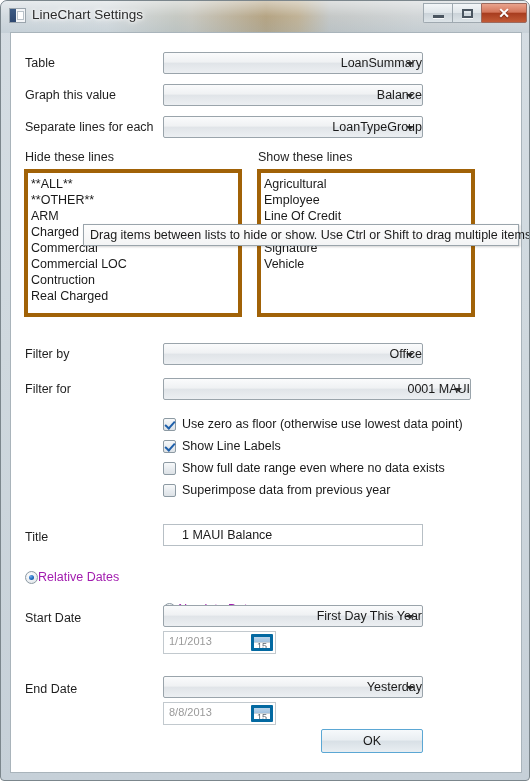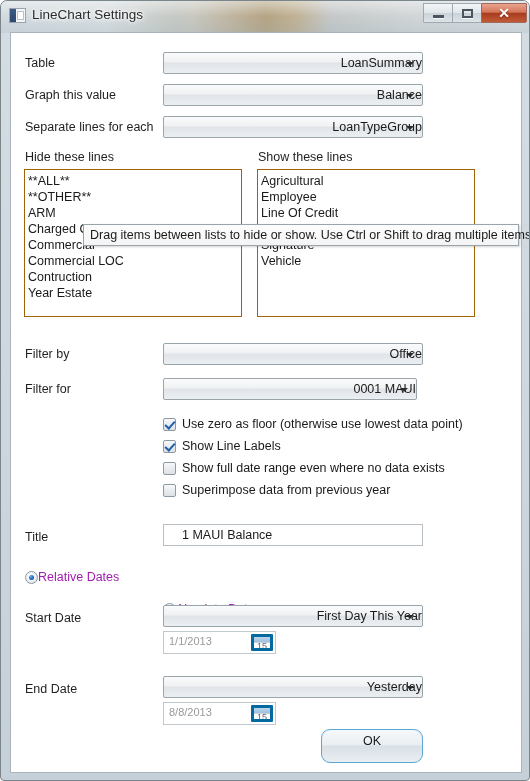--- a/index.html
+++ b/index.html
@@ -166,21 +166,21 @@
     border: 1px solid #b7bfc5;
     background: #ffffff;
     font-size: 12.5px;
     color: #1a1a1a;
     line-height: 20px;
     padding-left: 18px;
   }
   .listbox {
     position: absolute;
     box-sizing: border-box;
-    border: 1px solid #a16207;
+    border: 4px solid #a16207;
     background: #ffffff;
     overflow: hidden;
     padding: 3px 0 0 3px;
   }
   .listbox .item {
     font-size: 12.5px;
     color: #1a1a1a;
     line-height: 16px;
     height: 16px;
     white-space: nowrap;
@@ -282,24 +282,24 @@
     width: 100%;
     text-align: center;
     font-size: 9px;
     color: #5a6670;
     line-height: 11px;
   }
 
   
   .okbtn {
     position: absolute;
-    width: 102px; height: 34px;
+    width: 102px; height: 24px;
     box-sizing: border-box;
     border: 1px solid #5ba7d4;
-    border-radius: 9px;
+    border-radius: 2px;
     background: linear-gradient(180deg, #f6f9fb 0%, #e9eef2 46%, #d8e0e6 50%, #e9eef2 100%);
     font-size: 12.5px;
     color: #1a1a1a;
     text-align: center;
     line-height: 22px;
     cursor: default;
   }
 
   
   .tooltip {
@@ -362,21 +362,21 @@
 
     <div class="lbl" style="left:14px; top:117px;">Hide these lines</div>
     <div class="listbox" style="left:13px; top:136px; width:218px; height:148px;">
       <div class="item">**ALL**</div>
       <div class="item">**OTHER**</div>
       <div class="item">ARM</div>
       <div class="item">Charged Off</div>
       <div class="item">Commercial</div>
       <div class="item">Commercial LOC</div>
       <div class="item">Contruction</div>
-      <div class="item">Year Estate</div>
+      <div class="item">Real Charged</div>
     </div>
 
     <div class="lbl" style="left:247px; top:117px;">Show these lines</div>
     <div class="listbox" style="left:246px; top:136px; width:218px; height:148px;">
       <div class="item">Agricultural</div>
       <div class="item">Employee</div>
       <div class="item">Line Of Credit</div>
       <div class="item">Owned Real Estate</div>
       <div class="item">Signature</div>
       <div class="item">Vehicle</div>
@@ -384,21 +384,21 @@
 
     <div class="tooltip" style="left:72px; top:191px; width:436px; height:22px;">Drag items between lists to hide or show.  Use Ctrl or Shift to drag multiple items.</div>
 
     <div class="lbl" style="left:14px; top:314px;">Filter by</div>
     <div class="combo" style="left:152px; top:310px; width:260px;">
       <span>Office</span>
       <span class="arrow"></span>
     </div>
 
     <div class="lbl" style="left:14px; top:349px;">Filter for</div>
-    <div class="combo" style="left:152px; top:345px; width:254px;">
+    <div class="combo" style="left:152px; top:345px; width:308px;">
       <span>0001 MAUI</span>
       <span class="arrow"></span>
     </div>
 
     <div class="chkrow" style="left:152px; top:382px;">
       <span class="cbox checked"></span>
       <span>Use zero as floor (otherwise use lowest data point)</span>
     </div>
     <div class="chkrow" style="left:152px; top:404px;">
       <span class="cbox checked"></span>

